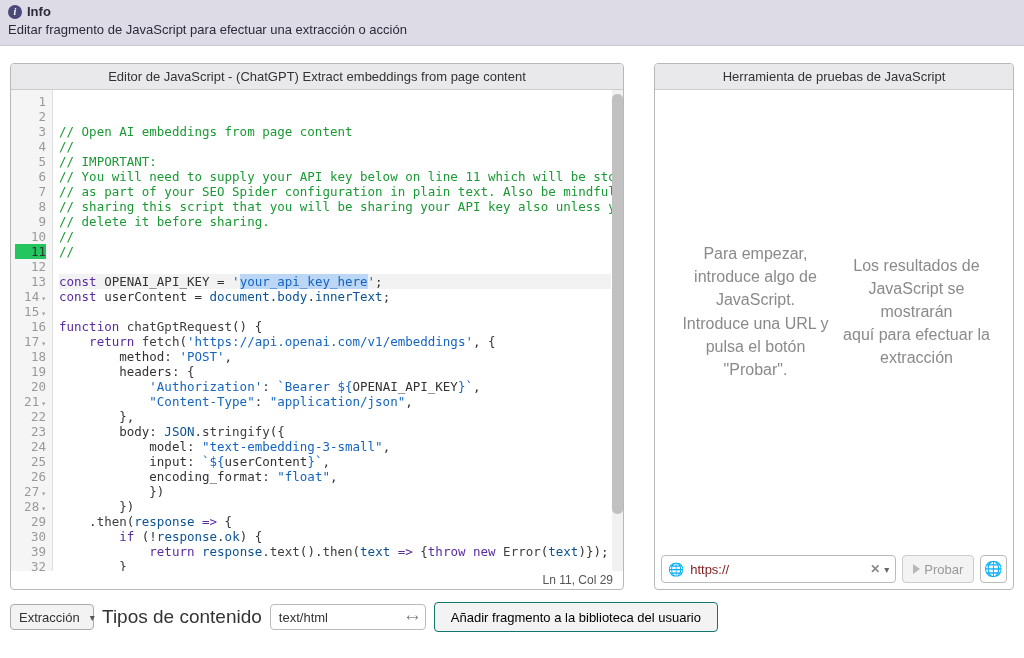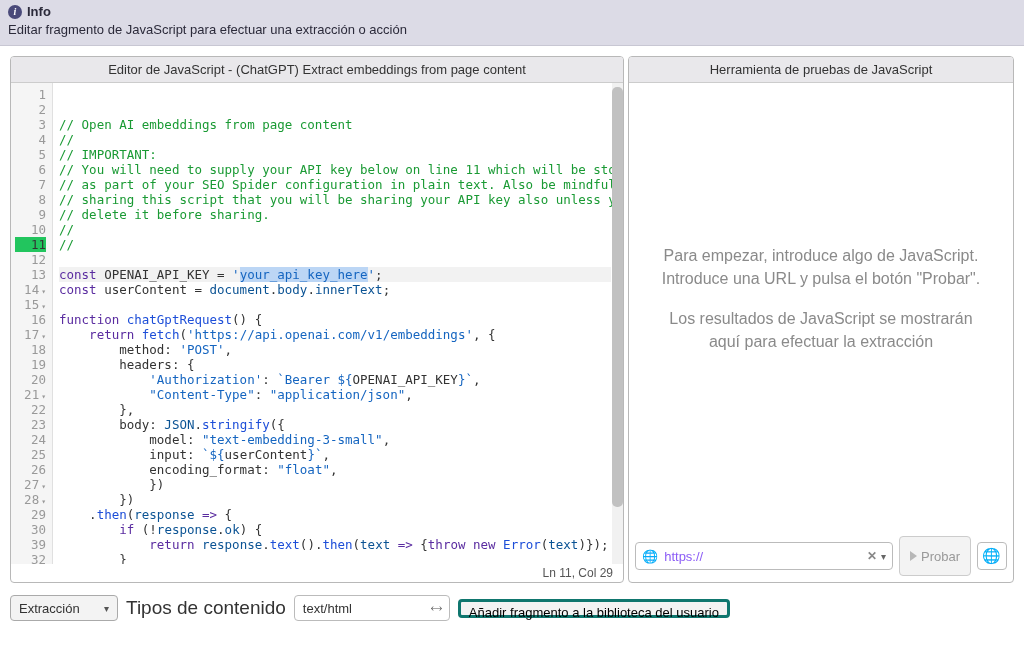--- a/index.html
+++ b/index.html
@@ -40,23 +40,24 @@
   font-weight: bold;
   font-family: Georgia, serif;
 }
 .info-desc {
   color: #2b2a3a;
   font-size: 13px;
 }
 
 .main-area {
   display: flex;
-  gap: 4px;
+  gap: 30px;
   padding: 10px 10px 6px 10px;
   height: 543px;
+  margin-top: 7px;
 }
 
 .panel {
   border: 1px solid #b8b8b8;
   border-radius: 4px;
   background: #fff;
   display: flex;
   flex-direction: column;
   overflow: hidden;
 }
@@ -108,21 +109,21 @@
   white-space: pre;
   overflow: auto;
   position: relative;
 }
 .code-line { height: 15px; display: block;}
 .code-line.active { background: #f2f2f2;}
 .tok-comment { color: #1a9a34; }
 .tok-keyword { color: #5a2ca0; }
 .tok-string { color: #1565c0; }
 .tok-ident { color: #0b5394; }
-.tok-func { color: #1d4ed8; }
+.tok-func { color: #404040; }
 .tok-plain { color: #333; }
 .sel { background: #bcd6f5; }
 
 .status-line {
   text-align: right;
   padding: 2px 10px;
   color: #555;
   font-size: 12px;
 }
 .scroll-track {
@@ -139,21 +140,20 @@
   top:4px;
   width:11px;
   height:420px;
   background:#c1c1c1;
   border-radius:5px;
 }
 
 .right-body {
   flex:1;
   display:flex;
-  flex-direction:column;
   justify-content:center;
   align-items:center;
   color:#8a8a8a;
   font-size:16px;
   text-align:center;
   line-height:1.45;
   padding: 0 18px;
 }
 .right-body p { margin-bottom: 16px; }
 
@@ -177,21 +177,21 @@
 .url-globe {
   color:#888;
   margin-right:6px;
   font-size:13px;
 }
 .url-text {
   flex:1;
   border:none;
   outline:none;
   font-size:13px;
-  color:#8b5cf6;
+  color:#7f1d1d;
 }
 .url-clear {
   color:#888;
   font-size:12px;
   font-weight:bold;
   margin: 0 4px;
   cursor:pointer;
 }
 .url-caret {
   color:#666;
@@ -201,21 +201,21 @@
 .probar-btn {
   display:flex;
   align-items:center;
   gap:4px;
   background:#f3f3f3;
   border:1px solid #ccc;
   border-radius:4px;
   padding:4px 10px;
   color:#999;
   font-size:13px;
-  height:40px;
+  height:28px;
 }
 .probar-play {
   width:0;height:0;
   border-left:7px solid #b7b7b7;
   border-top:5px solid transparent;
   border-bottom:5px solid transparent;
 }
 .globe-btn {
   width:30px;height:28px;
   border:1px solid #bbb;
@@ -242,47 +242,47 @@
   padding:3px 8px;
   font-size:13px;
   height:26px;
   cursor:pointer;
 }
 .dropdown .caret {
   margin-left:10px;
   font-size:10px;
   color:#555;
 }
-.extraccion-dd { width:108px;text-align:center; }
+.extraccion-dd { width:84px;text-align:center; }
 .label-txt { font-size:19px; }
 .texthtml-field {
   display:flex;
   align-items:center;
   justify-content:space-between;
   border:1px solid #bbb;
   border-radius:4px;
   background:#fff;
   padding:3px 8px;
   font-size:13px;
   height:26px;
   width:156px;
 }
 .expand-icon {
   font-size:11px;
   color:#555;
   transform: rotate(45deg);
   display:inline-block;
 }
 .add-btn {
-  border:3px solid #0f766e;
+  border:1px solid #0f766e;
   border-radius:4px;
   background:#f3f3f3;
-  padding:3px 8px;
-  font-size:13px;
-  height:19px;
+  padding:3px 16px;
+  font-size:13px;
+  height:30px;
   cursor:pointer;
 }
 </style>
 </head>
 <body>
 
 <div class="info-bar">
   <div class="info-title">
     <span class="info-icon">i</span>
     <span>Info</span>

